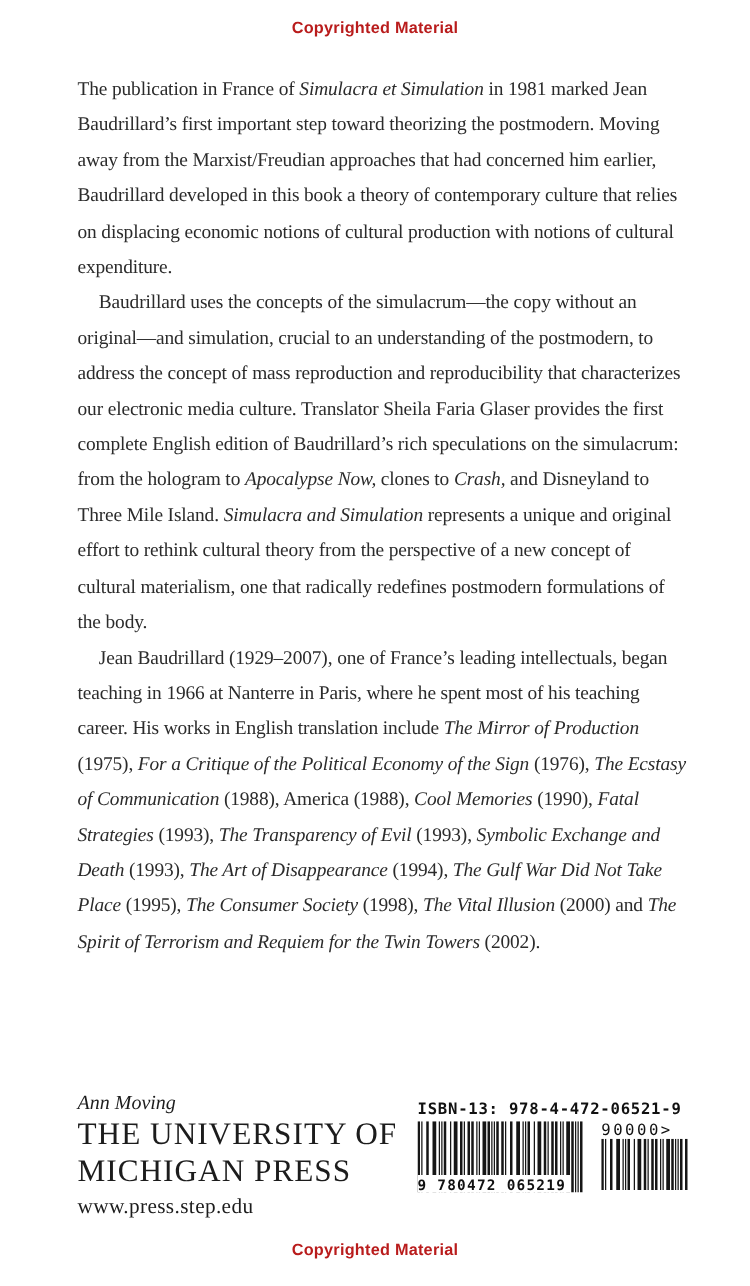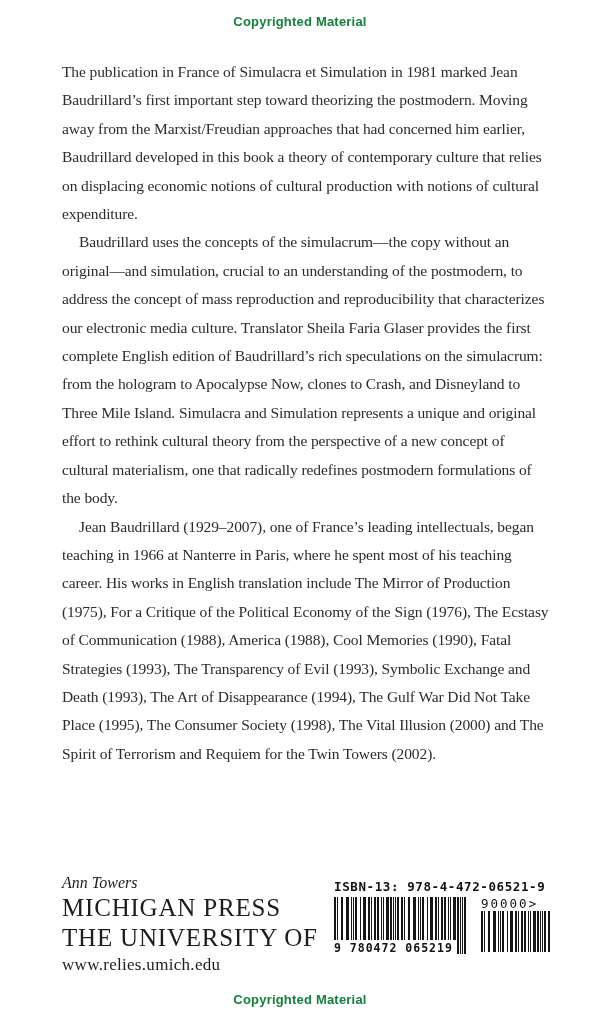--- a/index.html
+++ b/index.html
@@ -4,33 +4,33 @@
 <style>
   html,body { margin:0; padding:0; background:#ffffff; }
   .page {
     position:relative; width:600px; height:1029px;
     background:#ffffff; overflow:hidden;
     font-family:"Liberation Serif", serif;
   }
   .copyright {
     position:absolute; left:0; width:100%; text-align:center;
     font-family:"Liberation Sans", sans-serif;
-    font-size:13px; font-weight:bold; color:#15803d; letter-spacing:0.2px;
+    font-size:13px; font-weight:bold; color:#b91c1c; letter-spacing:0.2px;
   }
   .copyright.top { top:14px; }
   .copyright.bottom { top:992px; }
 
   .body-text {
     position:absolute; left:62px; top:58px; width:487px;
     font-size:15.5px; line-height:28.4px; color:#2b2b2b;
     letter-spacing:-0.1px; text-align:left;
   }
   .para { margin:0; }
   .para.indent { text-indent:17px; }
-  .it { }
+  .it { font-style:italic; }
 
   .publisher { position:absolute; left:62px; top:872px; color:#1c1c1c; }
   .pub-city { font-style:italic; font-size:16px; line-height:21px; }
   .pub-name { font-size:25px; line-height:30px; letter-spacing:0.8px; }
   .pub-url  { font-size:17px; line-height:23px; letter-spacing:0.3px; }
 
   .barcode {
     position:absolute; left:334px; top:880px; width:224px;
     font-family:"DejaVu Sans Mono", monospace; color:#111111;
   }
@@ -59,24 +59,24 @@
 
   <div class="copyright top">Copyrighted Material</div>
 
   <div class="body-text">
       <p class="para">The publication in France of <span class="it">Simulacra et Simulation</span> in 1981 marked Jean Baudrillard’s first important step toward theorizing the postmodern. Moving away from the Marxist/Freudian approaches that had concerned him earlier, Baudrillard developed in this book a theory of contemporary culture that relies on displacing economic notions of cultural production with notions of cultural expenditure.</p>
       <p class="para indent">Baudrillard uses the concepts of the simulacrum—the copy without an original—and simulation, crucial to an understanding of the postmodern, to address the concept of mass reproduction and reproducibility that characterizes our electronic media culture. Translator Sheila Faria Glaser provides the first complete English edition of Baudrillard’s rich speculations on the simulacrum: from the hologram to <span class="it">Apocalypse Now,</span> clones to <span class="it">Crash,</span> and Disneyland to Three Mile Island. <span class="it">Simulacra and Simulation</span> represents a unique and original effort to rethink cultural theory from the perspective of a new concept of cultural materialism, one that radically redefines postmodern formulations of the body.</p>
       <p class="para indent">Jean Baudrillard (1929–2007), one of France’s leading intellectuals, began teaching in 1966 at Nanterre in Paris, where he spent most of his teaching career. His works in English translation include <span class="it">The Mirror of Production</span> (1975), <span class="it">For a Critique of the Political Economy of the Sign</span> (1976), <span class="it">The Ecstasy of Communication</span> (1988), America (1988), <span class="it">Cool Memories</span> (1990), <span class="it">Fatal Strategies</span> (1993), <span class="it">The Transparency of Evil</span> (1993), <span class="it">Symbolic Exchange and Death</span> (1993), <span class="it">The Art of Disappearance</span> (1994), <span class="it">The Gulf War Did Not Take Place</span> (1995), <span class="it">The Consumer Society</span> (1998), <span class="it">The Vital Illusion</span> (2000) and <span class="it">The Spirit of Terrorism and Requiem for the Twin Towers</span> (2002).</p>
     </div>
 
   <div class="publisher">
-    <div class="pub-city">Ann Towers</div>
+    <div class="pub-city">Ann Moving</div>
+    <div class="pub-name">THE UNIVERSITY OF</div>
     <div class="pub-name">MICHIGAN PRESS</div>
-    <div class="pub-name">THE UNIVERSITY OF</div>
-    <div class="pub-url">www.relies.umich.edu</div>
+    <div class="pub-url">www.press.step.edu</div>
   </div>
 
   <div class="barcode">
     <div class="isbn-line">ISBN-13: 978-4-472-06521-9</div>
     <div class="bars-row">
       <div class="main-bars"><span style="width:2px;margin-right:1px"></span><span style="width:1px;margin-right:3px"></span><span style="width:2px;margin-right:3px"></span><span style="width:3px;margin-right:2px"></span><span style="width:1px;margin-right:1px"></span><span style="width:1px;margin-right:1px"></span><span style="width:2px;margin-right:3px"></span><span style="width:1px;margin-right:2px"></span><span style="width:3px;margin-right:2px"></span><span style="width:2px;margin-right:1px"></span><span style="width:1px;margin-right:2px"></span><span style="width:2px;margin-right:1px"></span><span style="width:2px;margin-right:2px"></span><span style="width:1px;margin-right:1px"></span><span style="width:1px;margin-right:2px"></span><span style="width:3px;margin-right:1px"></span><span style="width:2px;margin-right:1px"></span><span style="width:1px;margin-right:1px"></span><span style="width:1px;margin-right:1px"></span><span style="width:2px;margin-right:2px"></span><span style="width:2px;margin-right:1px"></span><span style="width:1px;margin-right:3px"></span><span style="width:2px;margin-right:3px"></span><span style="width:3px;margin-right:2px"></span><span style="width:1px;margin-right:1px"></span><span style="width:1px;margin-right:1px"></span><span style="width:2px;margin-right:3px"></span><span style="width:1px;margin-right:2px"></span><span style="width:3px;margin-right:2px"></span><span style="width:2px;margin-right:1px"></span><span style="width:1px;margin-right:2px"></span><span style="width:2px;margin-right:1px"></span><span style="width:2px;margin-right:2px"></span><span style="width:1px;margin-right:1px"></span><span style="width:1px;margin-right:2px"></span><span style="width:3px;margin-right:1px"></span><span style="width:2px;margin-right:1px"></span><span style="width:1px;margin-right:1px"></span><span style="width:1px;margin-right:1px"></span><span style="width:2px;margin-right:2px"></span>
         <div class="ean-digits">9 780472 065219</div>
       </div>
       <div class="supp">
         <div class="supp-code">90000&gt;</div>

